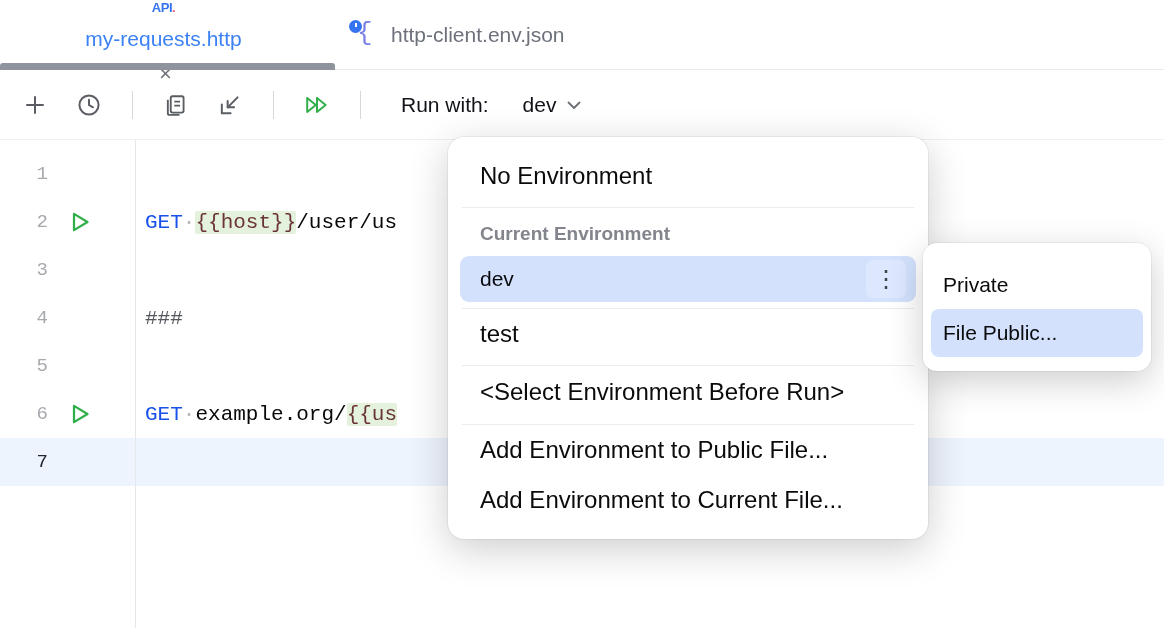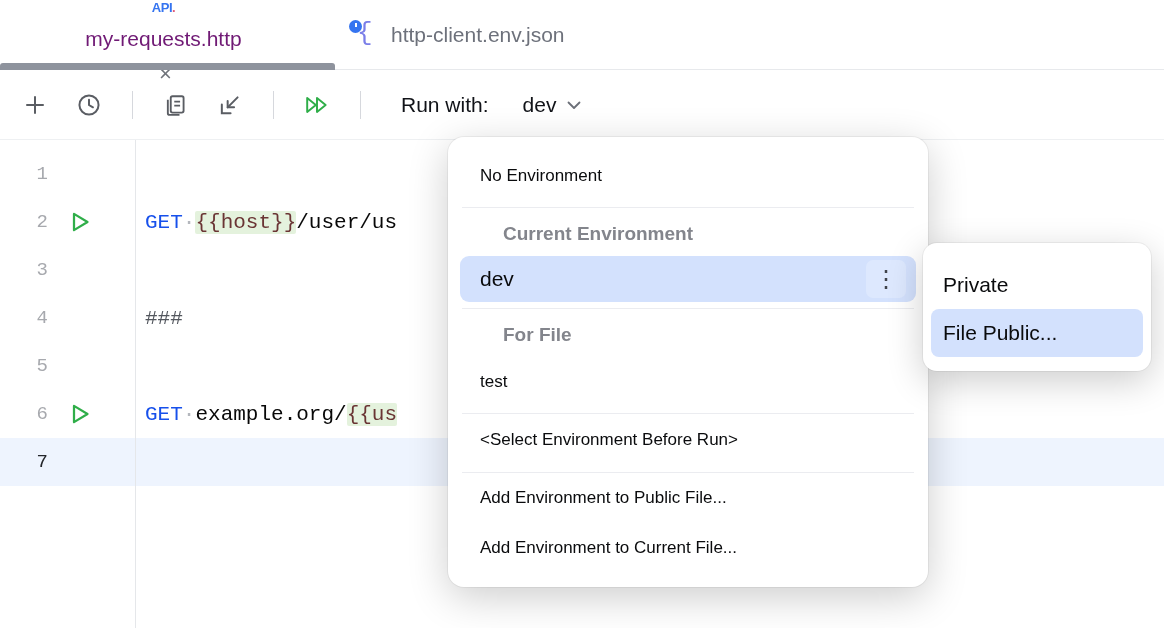--- a/index.html
+++ b/index.html
@@ -8,21 +8,21 @@
 
   
   .tabbar{height:70px;box-sizing:border-box;border-bottom:1px solid #e7e9ec;
           display:flex;align-items:stretch;}
   .tab{display:flex;align-items:center;gap:12px;position:relative;box-sizing:border-box;}
   .tab-active{width:335px;padding:0 22px 0 14px;flex-direction:column;}
   .tab-active::after{content:"";position:absolute;left:0;right:0;bottom:-1px;height:7px;
           background:#8e939d;border-radius:3px 3px 0 0;}
   .tab-inactive{padding:0 26px 0 14px;color:#6d717b;}
   .tab-label{font-size:21px;white-space:nowrap;}
-  .tab-active .tab-label{color:#701a75;}
+  .tab-active .tab-label{color:#3b82f6;}
   .tab-close{font-size:22px;color:#6f737a;margin-left:4px;line-height:1;cursor:default;}
   .ic-api{font-size:13px;font-weight:bold;color:#3574f0;letter-spacing:-0.5px;
           position:relative;width:32px;text-align:center;}
   .ic-api i{font-style:normal;color:#e0597a;}
   .ic-env{position:relative;width:30px;height:34px;}
   .ic-env .brace{font-size:26px;color:#7a7ee8;font-family:"Liberation Mono",monospace;
           position:absolute;left:8px;top:0;}
   .ic-env .clockdot{position:absolute;left:0px;top:2px;width:13px;height:13px;border-radius:50%;
           background:#3574f0;}
   .ic-env .clockdot::after{content:"";position:absolute;left:6px;top:3px;width:1.5px;height:4px;background:#fff;}
@@ -49,23 +49,23 @@
   .wsdot{color:#b4b7bd;}
   .u{text-underline-offset:4px;text-decoration-thickness:1.5px;}
   .var{background:#e4f2dd;border-radius:2px;color:#6a3434;}
   .cmt{color:#53575e;}
 
   
   .popup{position:absolute;left:448px;top:137px;width:480px;box-sizing:border-box;
          background:#fff;border-radius:16px;padding:14px 0 14px;z-index:10;
          box-shadow:0 10px 40px rgba(0,0,0,.20),0 0 0 1px rgba(0,0,0,.05);}
   .pitem{height:50px;display:flex;align-items:center;padding:0 16px 0 32px;
-         font-size:17px;color:#0a0b0d;}
+         font-size:24px;color:#0a0b0d;}
   .pheader{height:44px;display:flex;align-items:center;padding:0 32px;margin-top:4px;
-         font-size:19px;font-weight:bold;color:#83858c;margin-left:23px;}
+         font-size:19px;font-weight:bold;color:#83858c;}
   .psep{height:1px;background:#ebecf0;margin:6px 14px 0;}
   .psel{height:46px;margin:0 12px;padding:0 10px 0 20px;border-radius:9px;background:#d3e1fd;
         display:flex;align-items:center;justify-content:space-between;font-size:21px;color:#0a0b0d;}
   .kebab{width:40px;height:38px;display:flex;align-items:center;justify-content:center;
         border-radius:7px;background:#dde8fe;color:#3f434b;font-size:24px;line-height:1;}
 
   
   .submenu{position:absolute;left:923px;top:243px;width:228px;box-sizing:border-box;
         background:#fff;border-radius:14px;padding:18px 8px 14px;z-index:20;
         box-shadow:0 10px 36px rgba(0,0,0,.20),0 0 0 1px rgba(0,0,0,.05);}
@@ -195,21 +195,20 @@
     <div class="pitem">No Environment</div>
     <div class="psep"></div>
     <div class="pheader">Current Environment</div>
     <div class="psel">
       <span>dev</span>
       <span class="kebab">
           <span>⋮</span>
         </span>
     </div>
     <div class="psep"></div>
-    <div class="pheader">For File</div>
     <div class="pitem">test</div>
     <div class="psep"></div>
     <div class="pitem" style="height:52px;text-align:center;">&lt;Select Environment Before Run&gt;</div>
     <div class="psep"></div>
     <div class="pitem">Add Environment to Public File...</div>
     <div class="pitem">Add Environment to Current File...</div>
   </div>
 
   <div class="submenu">
     <div class="sitem">Private</div>

